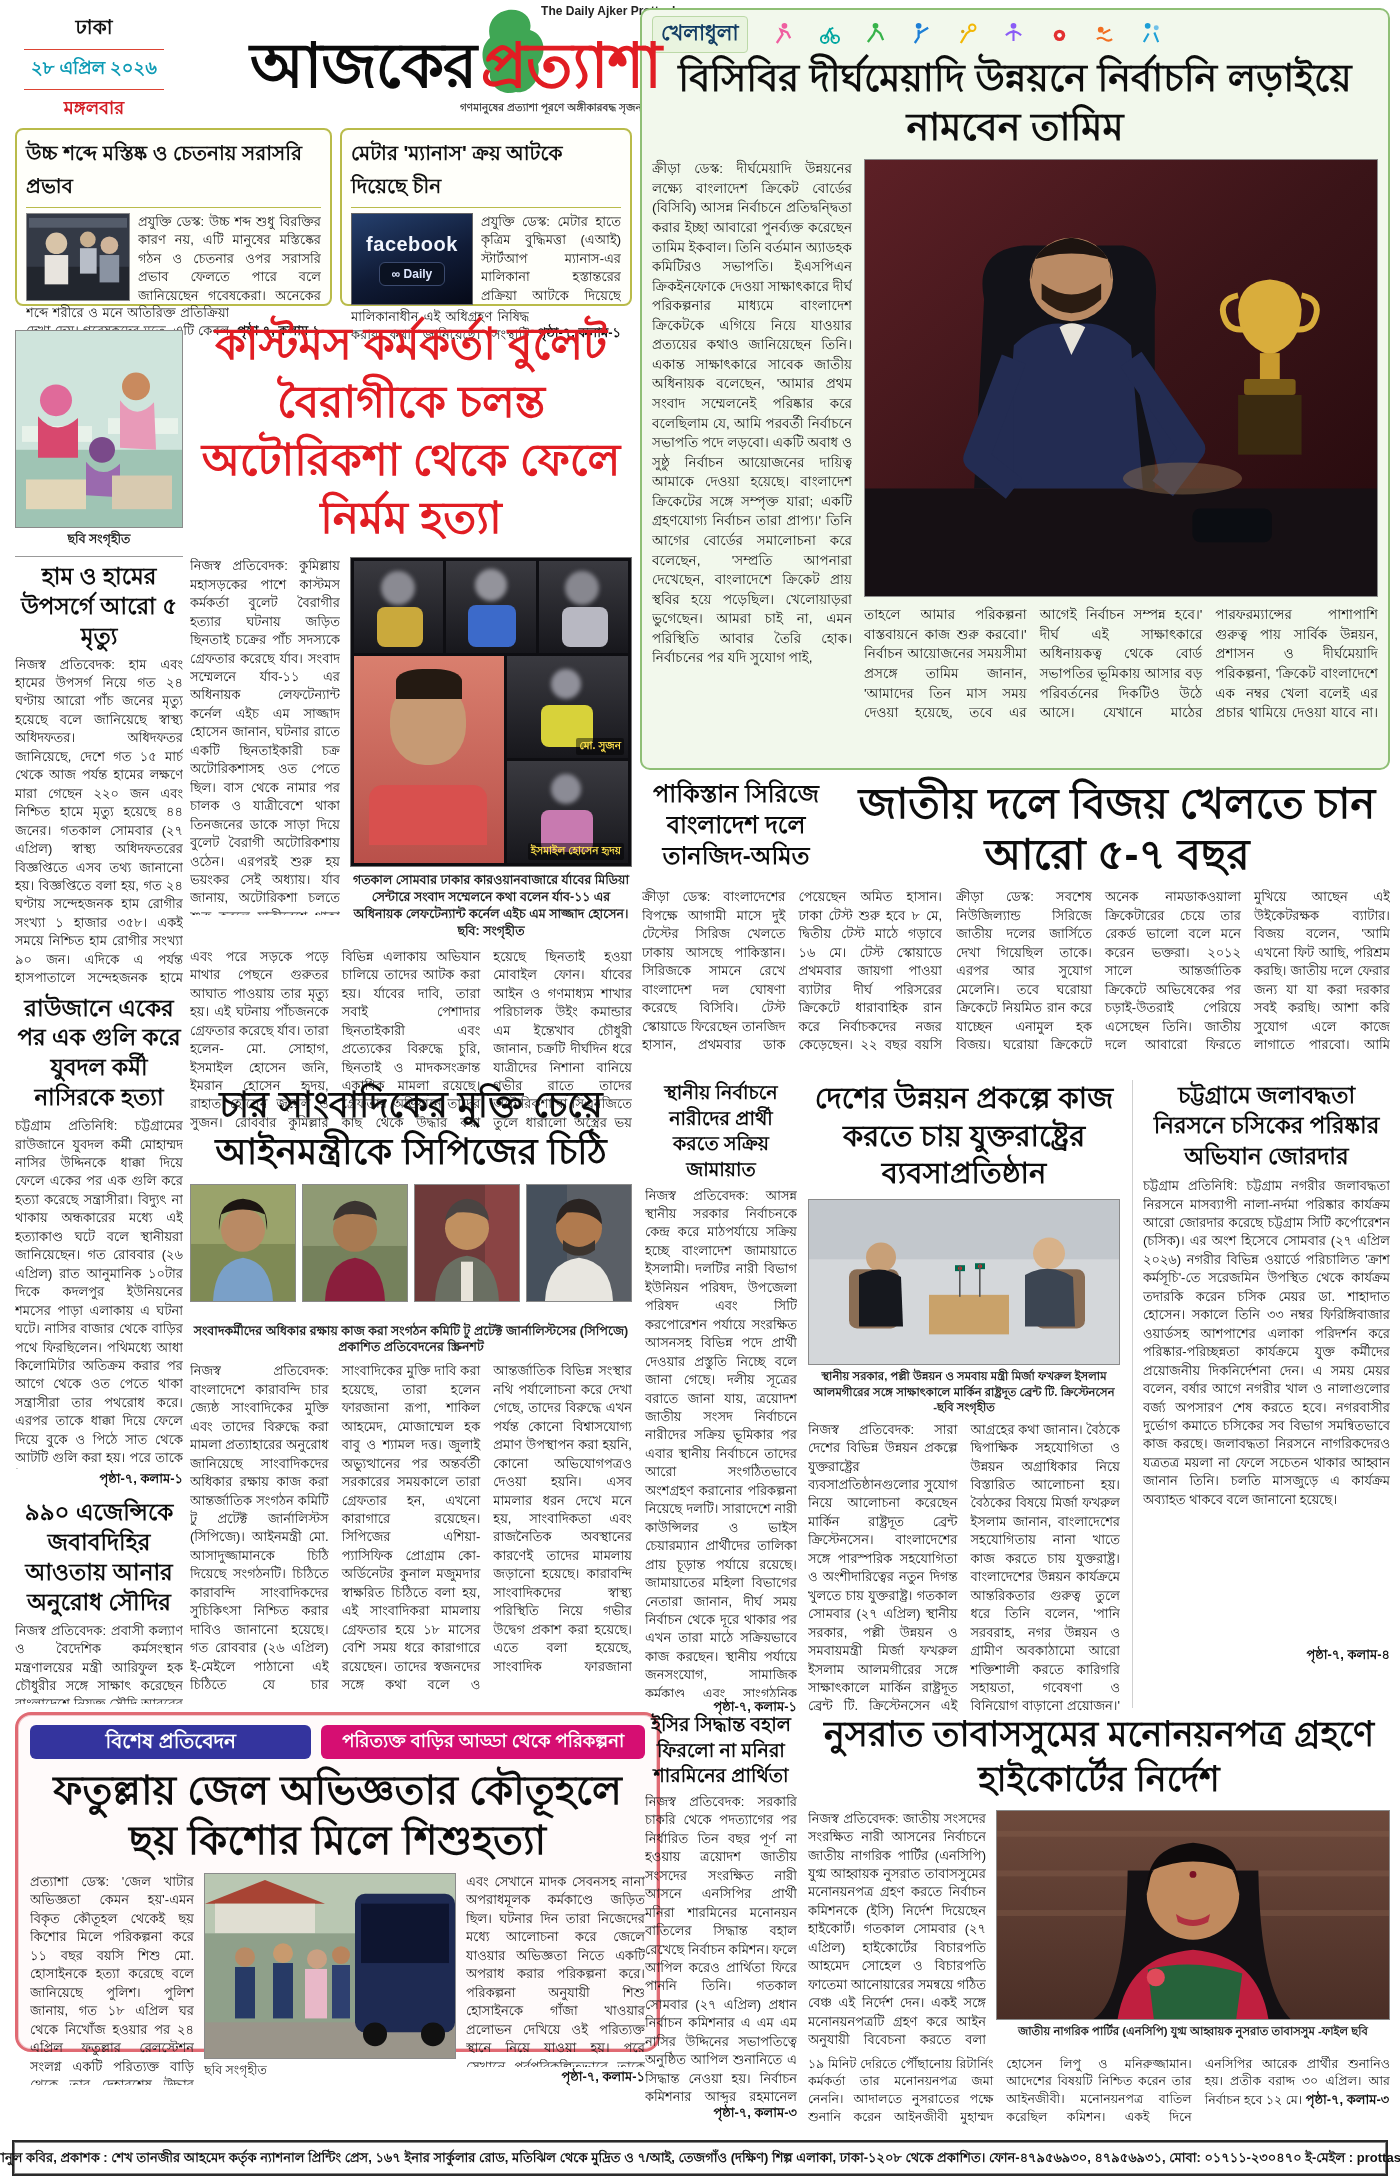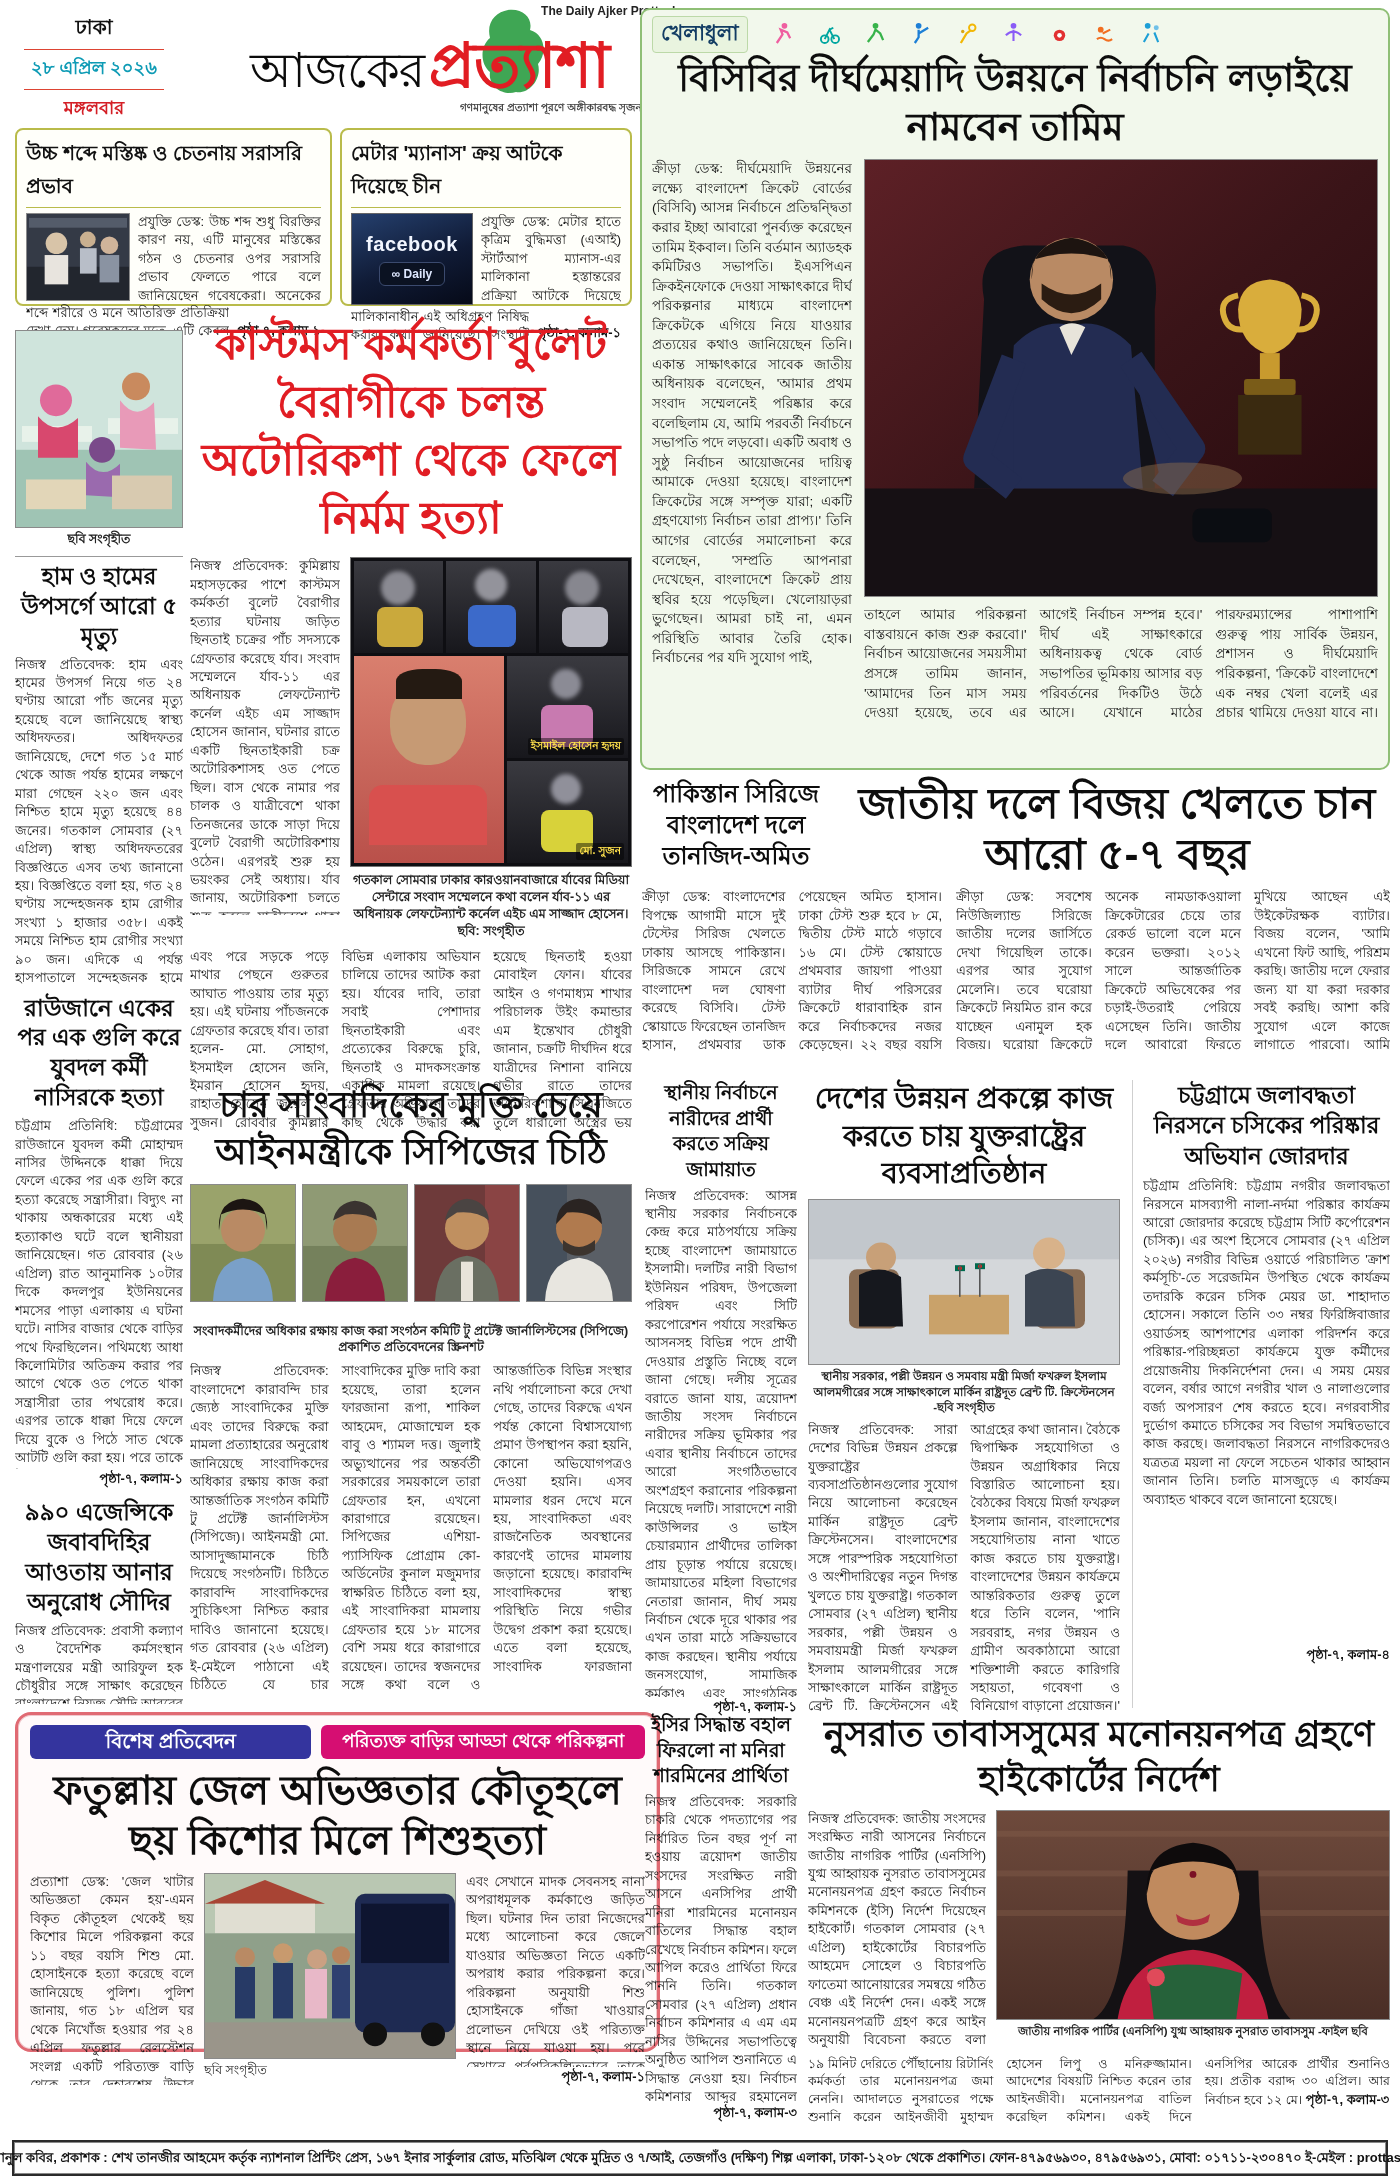--- a/index.html
+++ b/index.html
@@ -52,21 +52,21 @@
     <div class="dsep"></div>
     <div style="font-size:15.5px; font-weight:700; color:#222;">১৫ বৈশাখ ১৪৩৩ বঙ্গাব্দ</div>
   </div>
 
   <div class="abs" style="left:250px; top:4px; width:440px; height:118px;">
     <div style="text-align:right; font-size:12px; font-weight:700; color:#222; padding-right:4px;">The Daily Ajker Prottasha</div>
     <div style="position:relative; height:82px; white-space:nowrap;">
       <svg width="70" height="88" viewBox="0 0 70 88" style="position:absolute; left:228px; top:-10px; z-index:0;">
         <path d="M30 2 C45 0 55 10 52 22 C66 26 70 44 60 56 C64 70 52 86 38 84 C24 88 10 78 12 64 C2 56 2 38 12 30 C8 14 18 4 30 2 Z" fill="#3fa654"></path>
       </svg>
-      <span style="position:relative; z-index:1; font-size:48px; font-weight:400; color:#0b0b0b; letter-spacing:-1px;">আজকের</span>
+      <span style="position:relative; z-index:1; font-size:62px; font-weight:700; color:#0b0b0b; letter-spacing:-1px;">আজকের</span>
       <span style="position:relative; z-index:1; font-size:62px; font-weight:900; color:#e11d23; letter-spacing:-1px;">প্রত্যাশা</span>
     </div>
     <div style="text-align:right; font-size:10.5px; color:#444; font-weight:600; padding-right:2px;">গণমানুষের প্রত্যাশা পূরণে অঙ্গীকারবদ্ধ সৃজনশীল দৈনিক</div>
   </div>
 
   <div class="abs sportsbox" style="left:640px; top:8px; width:750px; height:762px;">
     <div style="display:flex; align-items:center; gap:22px; height:32px;">
       <span style="font-size:21px; font-weight:800; color:#123c63; background:#e9f4df; border:1px solid #bcd9a8; padding:0 8px; border-radius:4px;">খেলাধুলা</span>
       <span class="sicon"><svg viewBox="0 0 22 24">
             <circle cx="12" cy="4" r="3" fill="#ef5fa0"></circle>
@@ -235,28 +235,28 @@
               </div>
           </div>
           <div style="display:flex; gap:3px; flex:1;">
             <div style="width:150px; position:relative; background:linear-gradient(180deg,#d97f6e,#b9504a); flex:none;">
               <span class="blob" style="left:24%; top:12%; width:76px; height:84px; background:#c69a74; border-radius:46%;"></span>
               <span class="blob" style="left:28%; top:6%; width:66px; height:30px; background:#241a12; border-radius:40% 40% 0 0;"></span>
               <span class="blob" style="left:10%; top:62%; width:118px; height:60px; background:#d8504e; border-radius:14px 14px 0 0;"></span>
             </div>
             <div style="flex:1; display:flex; flex-direction:column; gap:3px;">
               <div class="cell-dark">
+                  <span class="blob" style="left:36%;top:12%;width:30px;height:30px;background:#90909a;filter:blur(2px);"></span>
+                  <span class="blob" style="left:28%;top:48%;width:52px;height:42px;border-radius:8px;background:#d8d23a;"></span>
+                <span class="plabel">মো. সুজন</span>
+                </div>
+              <div class="cell-dark">
                   <span class="blob" style="left:36%;top:12%;width:30px;height:30px;background:#8b8b95;filter:blur(2px);"></span>
                   <span class="blob" style="left:28%;top:48%;width:52px;height:42px;border-radius:8px;background:#c87ab0;"></span>
                 <span class="plabel">ইসমাইল হোসেন হৃদয়</span>
-                </div>
-              <div class="cell-dark">
-                  <span class="blob" style="left:36%;top:12%;width:30px;height:30px;background:#90909a;filter:blur(2px);"></span>
-                  <span class="blob" style="left:28%;top:48%;width:52px;height:42px;border-radius:8px;background:#d8d23a;"></span>
-                <span class="plabel">মো. সুজন</span>
                 </div>
             </div>
           </div>
         </div>
         <div class="cap" style="margin-top:5px;">গতকাল সোমবার ঢাকার কারওয়ানবাজারে র্যাবের মিডিয়া সেন্টারে সংবাদ সম্মেলনে কথা বলেন র্যাব-১১ এর অধিনায়ক লেফটেন্যান্ট কর্নেল এইচ এম সাজ্জাদ হোসেন। ছবি: সংগৃহীত</div>
       </div>
     </div>
     <div class="body-sm just c3 ovh" style="height:188px; margin-top:8px;">
       <span>এবং পরে সড়কে পড়ে মাথার পেছনে গুরুতর আঘাত পাওয়ায় তার মৃত্যু হয়। এই ঘটনায় পাঁচজনকে গ্রেফতার করেছে র্যাব। তারা হলেন- মো. সোহাগ, ইসমাইল হোসেন জনি, ইমরান হোসেন হৃদয়, রাহাত হোসেন জুয়েল ও সুজন। রোববার কুমিল্লার বিভিন্ন এলাকায় অভিযান চালিয়ে তাদের আটক করা হয়। র্যাবের দাবি, তারা সবাই পেশাদার ছিনতাইকারী এবং প্রত্যেকের বিরুদ্ধে চুরি, ছিনতাই ও মাদকসংক্রান্ত একাধিক মামলা রয়েছে। গ্রেফতার অভিযানে তাদের কাছ থেকে উদ্ধার করা হয়েছে ছিনতাই হওয়া মোবাইল ফোন। র্যাবের আইন ও গণমাধ্যম শাখার পরিচালক উইং কমান্ডার এম ইন্তেখাব চৌধুরী জানান, চক্রটি দীর্ঘদিন ধরে যাত্রীদের নিশানা বানিয়ে গভীর রাতে তাদের অটোরিকশা বা সিএনজিতে তুলে ধারালো অস্ত্রের ভয় দেখিয়ে ছিনতাই ও ডাকাতি চালাত।</span>
       

